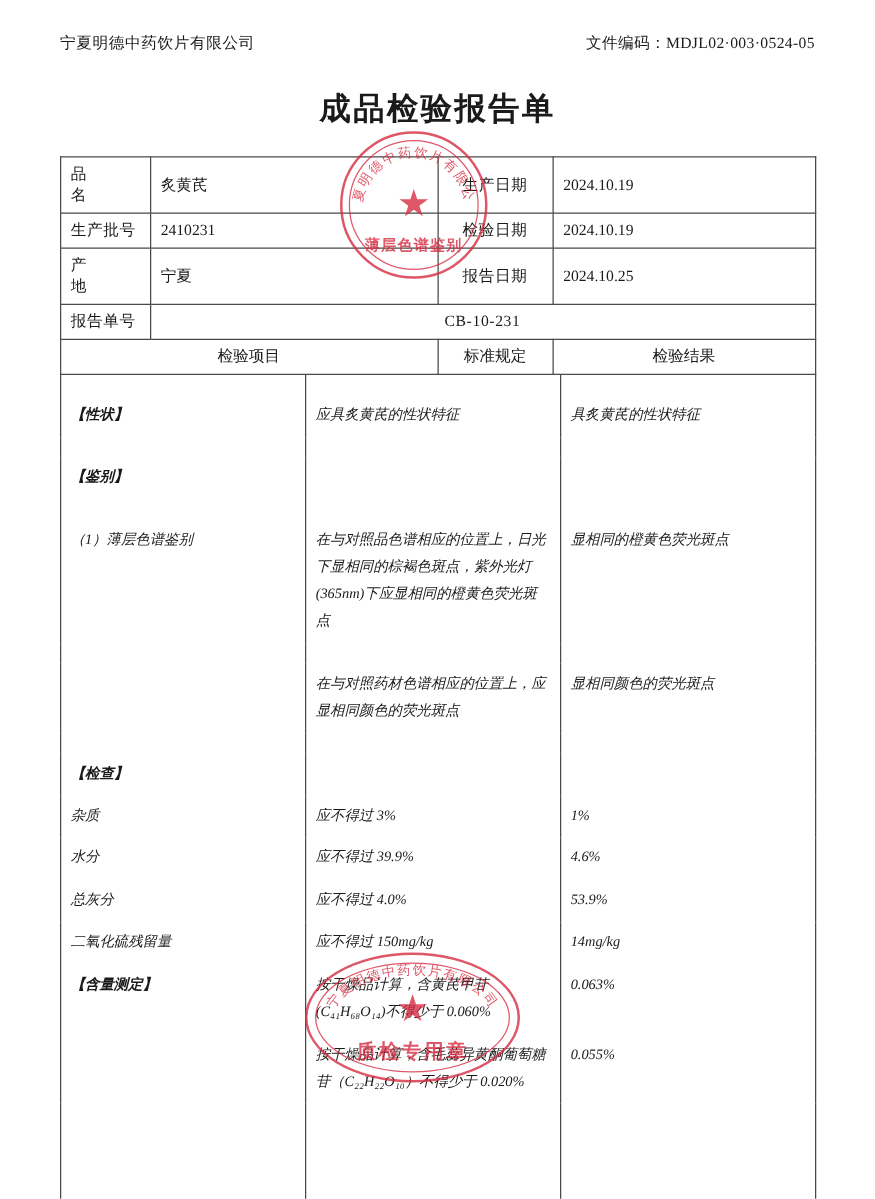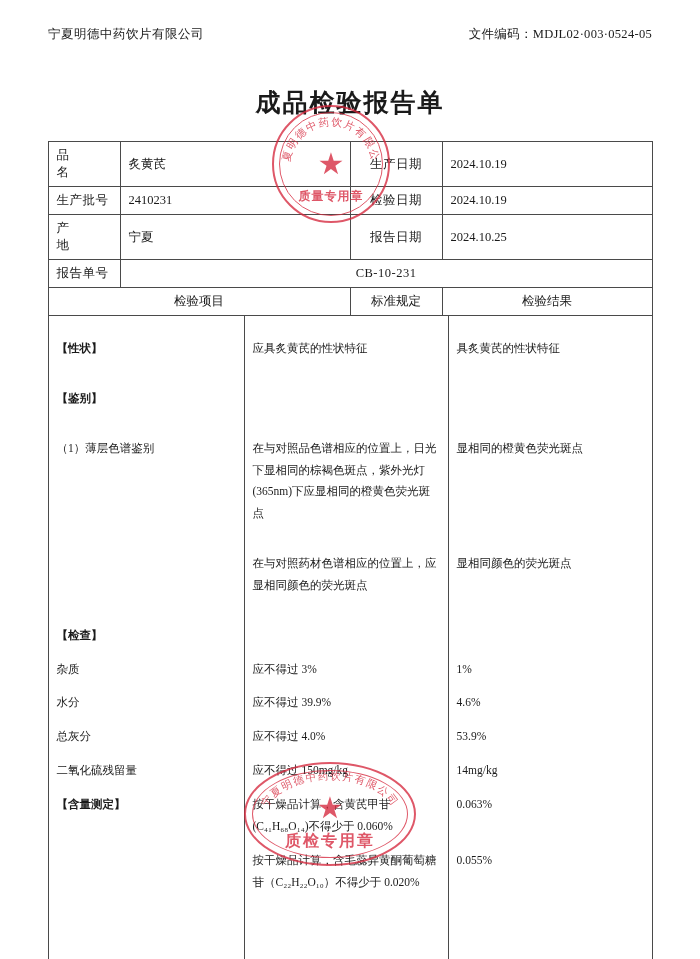--- a/index.html
+++ b/index.html
@@ -25,21 +25,21 @@
     padding: 26px 48px 0 48px;
     font-size: 12.5px;
   }
   .header-company { letter-spacing: 0.5px; }
   .header-docno { letter-spacing: 0.3px; text-align: center; }
   .title {
     text-align: center;
     font-size: 25px;
     font-weight: bold;
     letter-spacing: 2px;
-    margin: 43px 0 22px 0;
+    margin: 27px 0 22px 0;
   }
   table.doc {
     width: 604px;
     margin: 0 auto;
     border-collapse: collapse;
     table-layout: fixed;
   }
   table.doc td {
     border: 1px solid #4a4a4a;
     font-size: 12.5px;
@@ -68,21 +68,21 @@
     table-layout: fixed;
   }
   table.items td {
     border-left: 1px solid #4a4a4a;
     border-right: 1px solid #4a4a4a;
     font-size: 11.5px;
     padding: 6px 8px;
     vertical-align: top;
     line-height: 1.9;
   }
-  table.items tr td { border-top: none; border-bottom: none; }
+  table.items tr td { border-top: none; border-bottom: none; font-style: italic; }
   .c1 { width: 196px; }
   .c2 { width: 204px; }
   .c3 { width: 204px; }
   .bold { font-weight: bold; }
   .spacer-row td { height: 16px; padding: 0; }
   
   .stamp {
     position: absolute;
     border: 2.5px solid #d6293e;
     border-radius: 50%;
@@ -276,21 +276,21 @@
 
   <div class="stamp" id="stamp-top">
     <div class="ring"></div>
     <svg class="arc" viewBox="0 0 118 118">
       <defs>
           <path id="arcTop" d="M 16,62 A 43,43 0 0 1 102,62"></path>
         </defs>
       <text><textPath href="#arcTop" startOffset="50%" text-anchor="middle">宁夏明德中药饮片有限公司</textPath></text>
     </svg>
     <div class="star">★</div>
-    <div class="bottom">质量专用章</div>
+    <div class="bottom">薄层色谱鉴别</div>
   </div>
 
   <div class="stamp" id="stamp-bottom">
     <div class="ring"></div>
     <svg class="arc" viewBox="0 0 172 104">
       <defs>
           <path id="arcTop2" d="M 18,56 A 68,40 0 0 1 154,56"></path>
         </defs>
       <text><textPath href="#arcTop2" startOffset="50%" text-anchor="middle">宁夏明德中药饮片有限公司</textPath></text>
     </svg>

